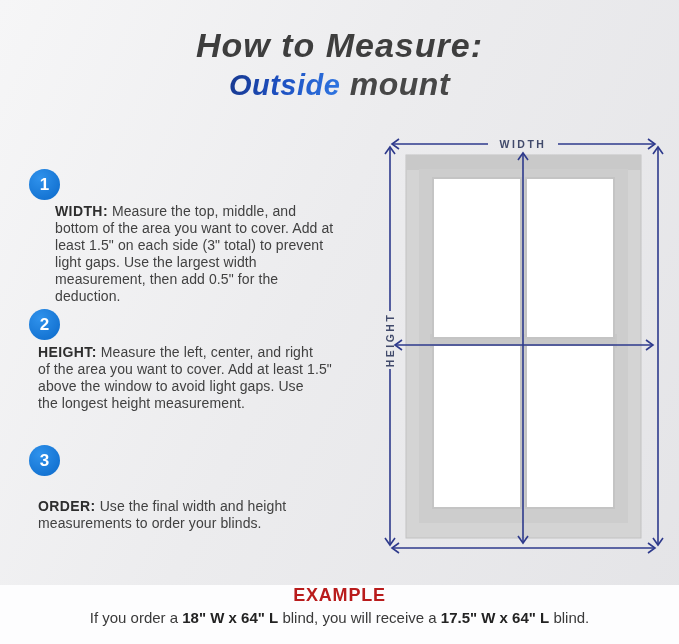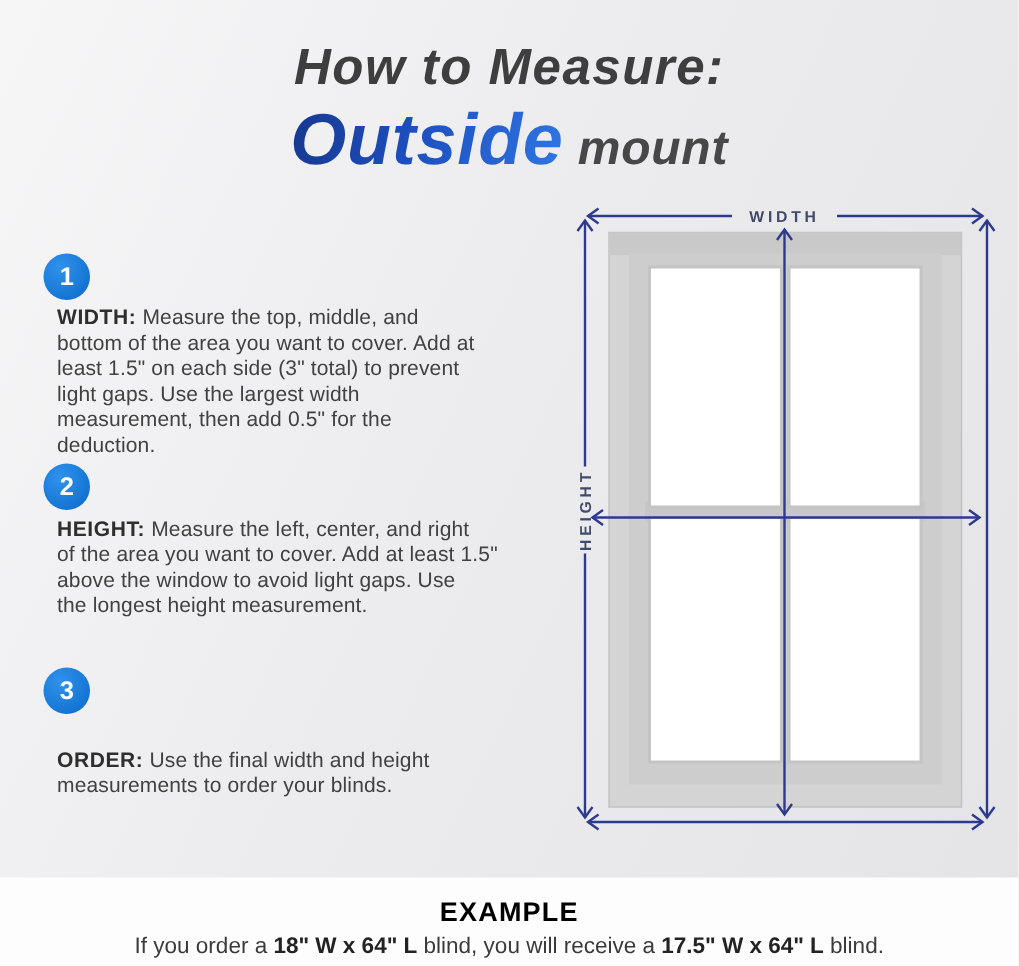--- a/index.html
+++ b/index.html
@@ -11,21 +11,21 @@
     background:linear-gradient(115deg, #f6f6f7 0%, #ececee 45%, #e4e4e7 100%);
   }
 
   
   .title-block { position:absolute; top:26px; left:0; width:679px; text-align:center;font-style:italic; }
   .title-line1 {
     font-size:34px; font-weight:600; color:#3e3e3e; letter-spacing:1px;
   }
   .title-line2 { margin-top:1px; }
   .title-highlight {
-    font-size:48px; font-weight:800; letter-spacing:0.5px;
+    font-size:29px; font-weight:800; letter-spacing:0.5px;
     color:#1d4fc0;
     background:linear-gradient(100deg, #17388f 0%, #1d4fc0 45%, #2f76e2 100%);
     -webkit-background-clip:text; background-clip:text;
     -webkit-text-fill-color:transparent;
   }
   .title-rest {
     font-size:32px; font-weight:600; color:#474747; letter-spacing:0.5px;
   }
 
   
@@ -35,41 +35,41 @@
     color:#fff; font-size:17px; font-weight:700;
     display:flex; align-items:center; justify-content:center;
   }
   .step-text {
     position:absolute; width:352px;
     font-size:14px; line-height:17px; color:#414141;
     white-space:pre-line; letter-spacing:0.1px;
   }
   .step-label { font-weight:700; color:#2e2e2e; letter-spacing:0.4px; }
   #c1 { left:29px; top:169px; }
-  #t1 { left:38px; top:203px; }
+  #t1 { left:55px; top:203px; }
   #c2 { left:29px; top:309px; }
   #t2 { left:38px; top:344px; }
   #c3 { left:29px; top:445px; }
   #t3 { left:38px; top:482px;margin-top:16px; }
 
   
   .diagram { position:absolute; left:380px; top:135px; width:290px; height:465px; }
   .arrow-line { stroke:#2e3a8c; stroke-width:1.6; fill:none; }
   .dim-label {
     font-family:"Liberation Sans", sans-serif; font-size:10.5px; font-weight:600;
     letter-spacing:2.5px; fill:#414a6b;
   }
 
   
   .bottom-strip {
     position:absolute; left:0; top:585px; width:679px; height:59px;
     background:#fdfdfe; text-align:center;
   }
   .example-heading {
-    margin-top:13px; font-size:18px; font-weight:700; color:#000000; letter-spacing:0.8px;
+    font-size:18px; font-weight:700; color:#b91c1c; letter-spacing:0.8px;
   }
   .example-sentence { margin-top:3px; font-size:15px; color:#3a3a3a; }
   .example-sentence .b { font-weight:700; color:#232323; }
 </style>
 </head>
 <body>
 
 <div class="stage">
 
   <div class="title-block">

